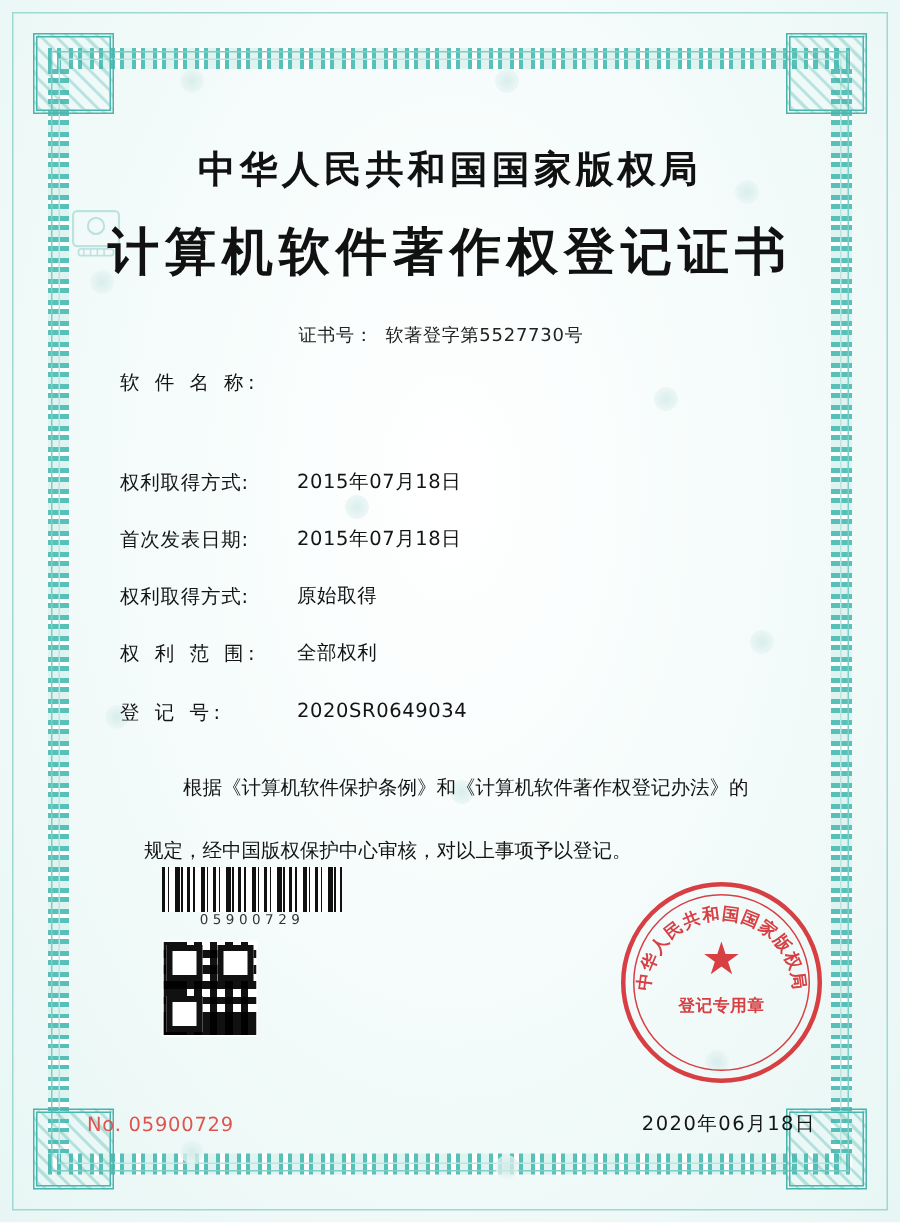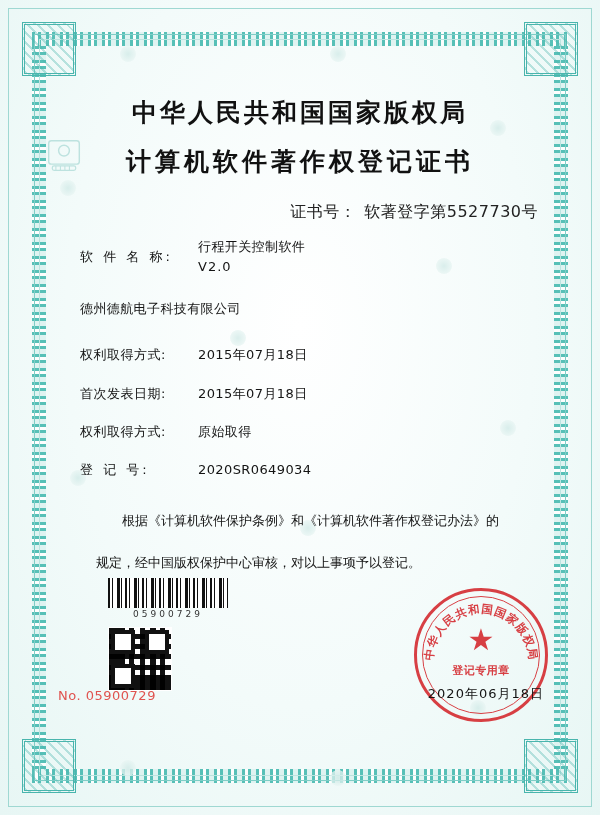--- a/index.html
+++ b/index.html
@@ -93,32 +93,32 @@
   }
   .title-main {
     font-family: "DejaVu Serif", "Liberation Serif", serif;
     font-size: 25px;
     letter-spacing: 3px;
     color: #111;
     font-weight: 700;
   }
   .title-sub {
     font-family: Liberation Mono, monospace;
-    font-size: 25px;
+    font-size: 34px;
     letter-spacing: 4px;
     color: #111;
     font-weight: 700;
     margin-top: 16px;
   }
 
   .cert-no {
     margin-top: 24px;
-    text-align: right;
+    text-align: center;
     padding-right: 12px;
-    font-size: 16px;
+    font-size: 12px;
     color: #222;
     letter-spacing: .5px;
   }
   .cert-no .label { margin-right: 8px; }
 
   .fields {
     margin-top: 14px;
     padding-left: 30px;
     padding-right: 16px;
   }
@@ -252,21 +252,21 @@
     font-weight: 700;
     fill: #d4262b;
     letter-spacing: 1px;
     font-family: "DejaVu Sans", sans-serif;
   }
 
   .footer {
     position: absolute;
     left: 58px;
     right: 56px;
-    top: 685px;
+    top: 740px;
     display: flex;
     justify-content: space-between;
     align-items: flex-end;
   }
   .serial {
     color: #e0534f;
     font-size: 13px;
     letter-spacing: .5px;
   }
   .issue-date {
@@ -331,45 +331,44 @@
     </div>
 
     <div class="cert-no">
       <span class="label">证书号：</span><span>软著登字第5527730号</span>
     </div>
 
     <div class="fields">
 
       <div class="field-row">
         <div class="field-label">软 件 名 称:</div>
-        <div class="field-value">
-          <span>行程开关控制软件</span>
-          <span class="line2">V2.0</span>
-        </div>
       </div>
 
       <div class="field-row" style="margin-top:22px">
-        <div class="field-value">德州德航电子科技有限公司</div>
       </div>
 
       <div class="field-row" style="margin-top:26px">
         <div class="field-label wide">权利取得方式:</div>
         <div class="field-value">2015年07月18日</div>
       </div>
 
       <div class="field-row">
         <div class="field-label wide">首次发表日期:</div>
         <div class="field-value">2015年07月18日</div>
       </div>
 
       <div class="field-row">
         <div class="field-label wide">权利取得方式:</div>
         <div class="field-value">原始取得</div>
       </div>
 
+      <div class="field-row">
+        <div class="field-label">权 利 范 围:</div>
+        <div class="field-value">全部权利</div>
+      </div>
 
       <div class="field-row">
         <div class="field-label">登 记 号:</div>
         <div class="field-value">2020SR0649034</div>
       </div>
 
     </div>
 
     <div class="statement">
       <p class="indent">根据《计算机软件保护条例》和《计算机软件著作权登记办法》的</p>

